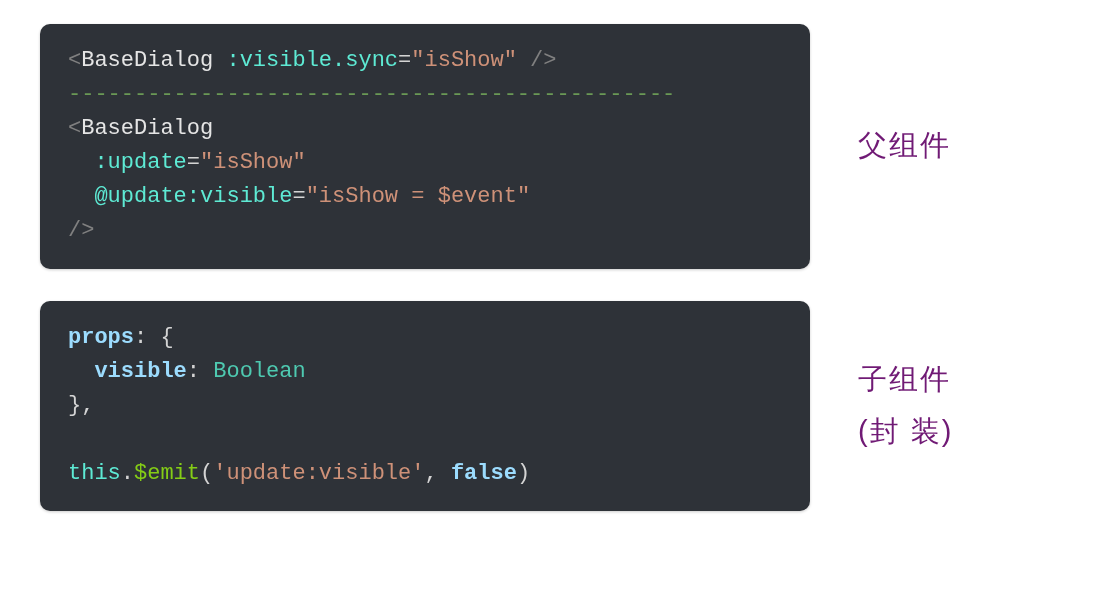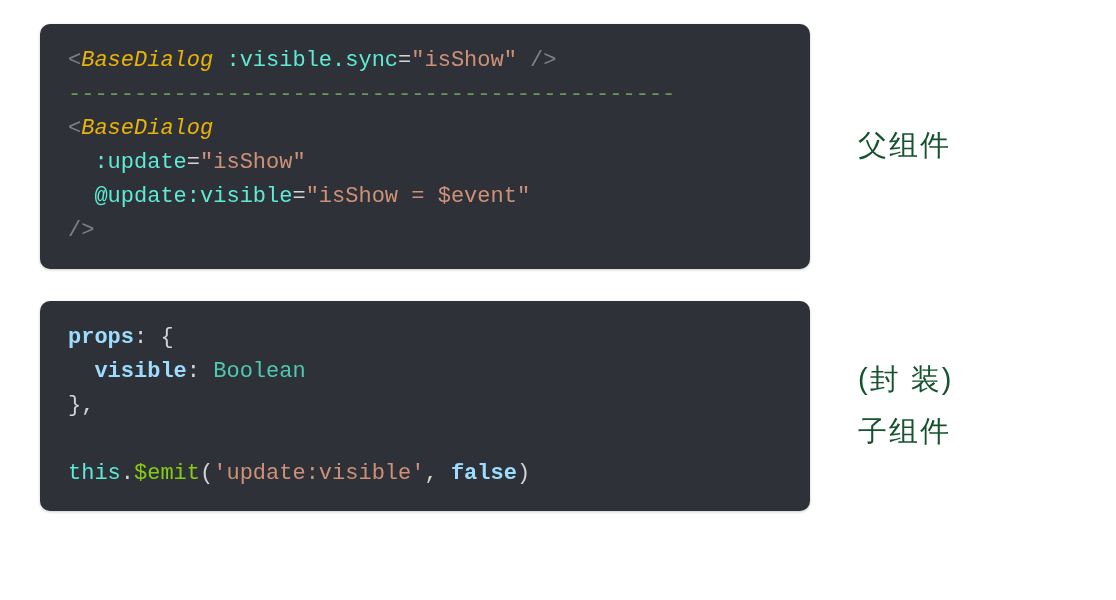--- a/index.html
+++ b/index.html
@@ -38,26 +38,26 @@
       overflow: hidden;
     }
 
     .label-group {
       display: flex;
       flex-direction: column;
       align-items: flex-start;
       gap: 12px;
       font-family: "Microsoft YaHei", "SimSun", sans-serif;
       font-size: 29px;
-      color: #14532d;
+      color: #701a75;
       letter-spacing: 2px;
     }
 
     .c-bracket { color: #808080; }
-    .c-tag     { color: #eab308; font-style: italic; }
+    .c-tag     { color: #e5e5e5; }
     .c-attr    { color: #5eead4; }
     .c-punct   { color: #d4d4d4; }
     .c-string  { color: #ce9178; }
     .c-prop    { color: #9cdcfe; font-weight: bold; }
     .c-type    { color: #4ec9b0; }
     .c-ident   { color: #84cc16; }
     .c-keyword { color: #5eead4; }
     .c-dash    { color: #6a9955; letter-spacing: 0px; }
   </style>
 </head>
@@ -75,16 +75,16 @@
   </div>
 </div>
 
 <div class="row">
   <div class="code-block"><span class="c-prop">props</span><span class="c-punct">:</span><span class="c-punct"> {</span>
   <span class="c-prop">visible</span><span class="c-punct">:</span> <span class="c-type">Boolean</span>
 <span class="c-punct">}</span><span class="c-punct">,</span>
 
 <span class="c-keyword">this</span><span class="c-punct">.</span><span class="c-ident">$emit</span><span class="c-punct">(</span><span class="c-string">'update:visible'</span><span class="c-punct">, </span><span class="c-prop">false</span><span class="c-punct">)</span></div>
   <div class="label-group">
+    <div>子组件</div>
     <div>(封 装)</div>
-    <div>子组件</div>
   </div>
 </div>
 
 </body></html>

